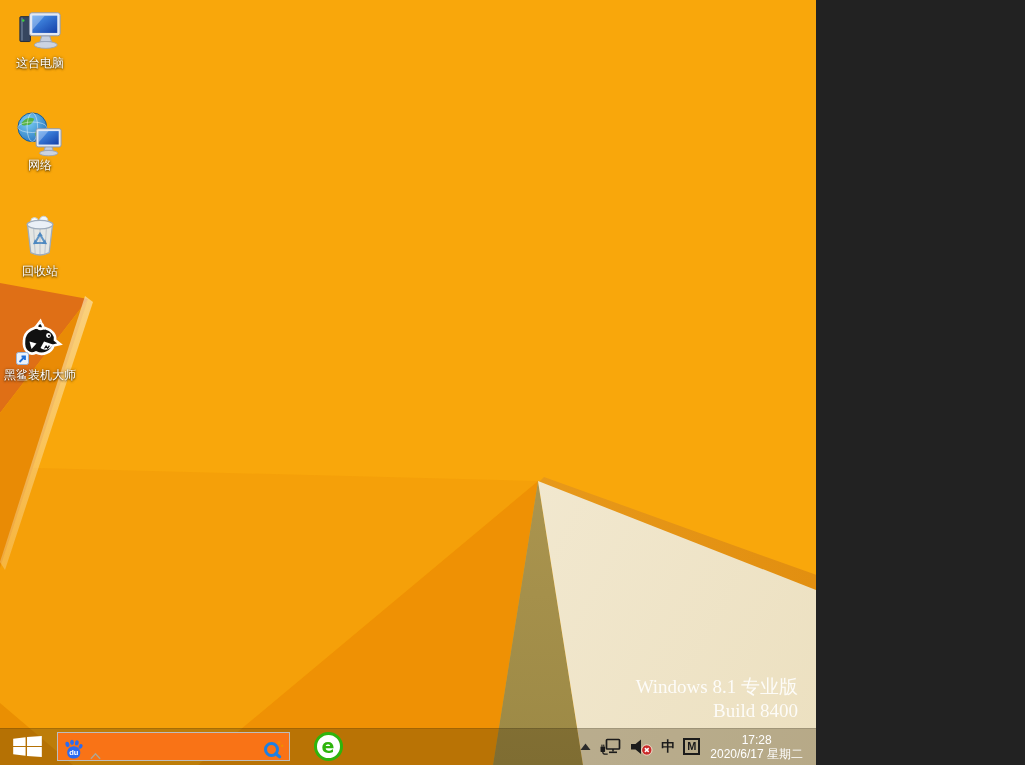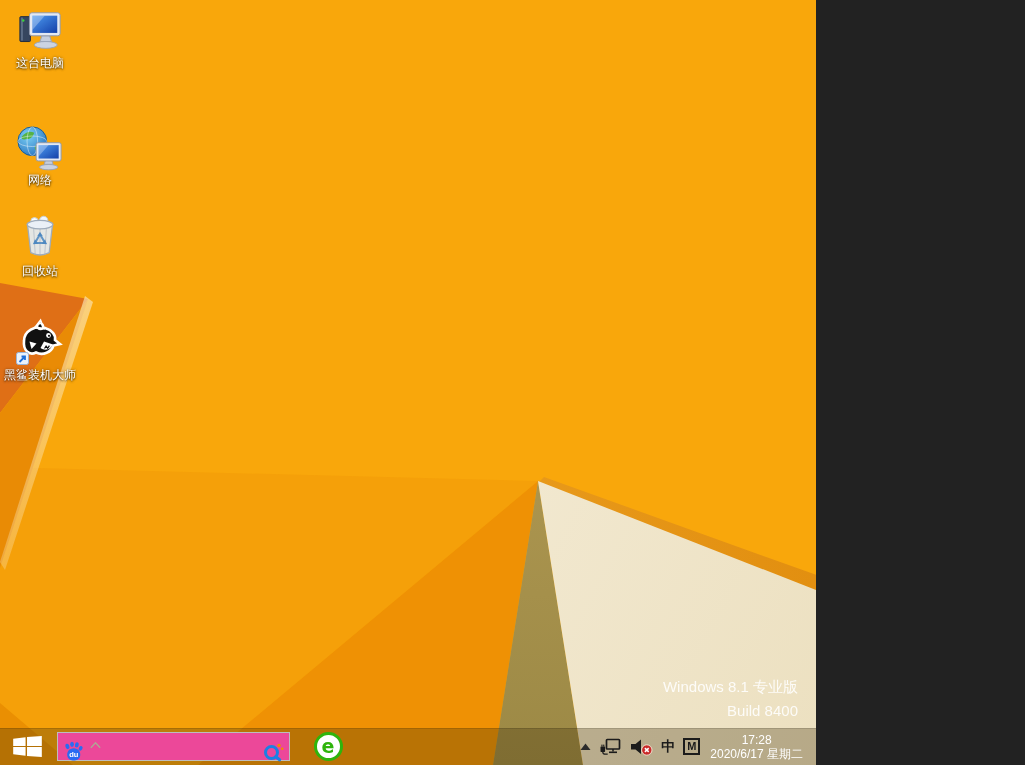--- a/index.html
+++ b/index.html
@@ -27,29 +27,29 @@
   .f-sliver   {background:#F4EBD5;clip-path:polygon(1022px 68px,1025px 68px,1025px 668px,1019px 670px);}
 
   
   .dicon{position:absolute;left:1px;width:78px;text-align:center;cursor:default;}
   .dicon .ic{display:block;margin:0 auto;}
   .dicon .lbl{display:block;margin-top:2px;font-size:12px;line-height:14px;color:#fff;
               text-shadow:0 1px 2px rgba(0,0,0,.75),0 0 3px rgba(0,0,0,.5);white-space:nowrap;}
 
   
   .watermark{position:absolute;right:18px;bottom:42px;text-align:right;
-             color:rgba(255,255,255,.88);font-size:15px;line-height:24px;}
+             color:rgba(255,255,255,.88);font-size:19px;line-height:24px;font-family:Liberation Serif, serif;}
 
   
   .taskbar{position:absolute;left:0;right:0;bottom:0;height:37px;
            background:rgba(63,47,9,0.31);box-shadow:inset 0 1px 0 rgba(0,0,0,0.12);}
   .startbtn{position:absolute;left:0;top:0;width:55px;height:37px;display:flex;
             align-items:center;justify-content:center;cursor:pointer;}
-  .searchbox{position:absolute;left:57px;top:4px;width:233px;height:29px;background:#ec4899;
-             border:1px solid #bdbdbd;display:flex;align-items:flex-start;padding:8px 5px;gap:5px;}
+  .searchbox{position:absolute;left:57px;top:4px;width:233px;height:29px;background:#f97316;
+             border:1px solid #bdbdbd;display:flex;align-items:flex-end;padding:0 5px;gap:5px;}
   .searchbox input{flex:1;min-width:0;border:none;outline:none;font-size:12px;height:100%;
                    background:transparent;font-family:inherit;}
   .green-e{position:absolute;left:311px;top:3px;width:34px;height:31px;display:flex;
            align-items:center;justify-content:center;cursor:pointer;}
   .green-e .ring{width:29px;height:29px;border-radius:50%;border:3px solid #2FB40C;background:#fff;
                  display:flex;align-items:center;justify-content:center;
                  color:#2FB40C;font-weight:bold;font-size:19px;line-height:1;
                  font-family:"DejaVu Sans",sans-serif;}
   .tray{position:absolute;right:0;top:0;height:37px;display:flex;align-items:center;
         padding-right:13px;}
@@ -89,21 +89,21 @@
       <circle cx="8.5" cy="13" r="1.3" fill="#3BD23F"></circle>
       <ellipse cx="32" cy="38.5" rx="12" ry="3.6" fill="#CBD3E1" stroke="#9AA4B8"></ellipse>
       <path d="M28 29 h8 l2 6 h-12 Z" fill="#C6CEDD" stroke="#9AA4B8"></path>
       <rect x="15" y="5" width="32" height="24" rx="2.5" fill="#E4E9F2" stroke="#8E99AD"></rect>
       <rect x="18" y="8" width="26" height="18" fill="url(#scr1)"></rect>
       <polygon points="18,8 31,8 18,23" fill="rgba(255,255,255,0.30)"></polygon>
     </svg>
     <span class="lbl">这台电脑</span>
   </div>
 
-  <div class="dicon" style="top:124px;">
+  <div class="dicon" style="top:110px;font-family:Liberation Mono, monospace;">
     <svg class="ic" width="50" height="47" viewBox="0 0 52 49">
       <defs>
         <radialGradient id="glb1" cx="0.35" cy="0.3" r="0.9">
           <stop offset="0" stop-color="#7CD0F5"></stop>
             <stop offset="1" stop-color="#1D67B8"></stop>
         </radialGradient>
         <linearGradient id="scr2" x1="0" y1="0" x2="1" y2="1">
           <stop offset="0" stop-color="#4D9BF0"></stop>
             <stop offset="1" stop-color="#143FA8"></stop>
         </linearGradient>

